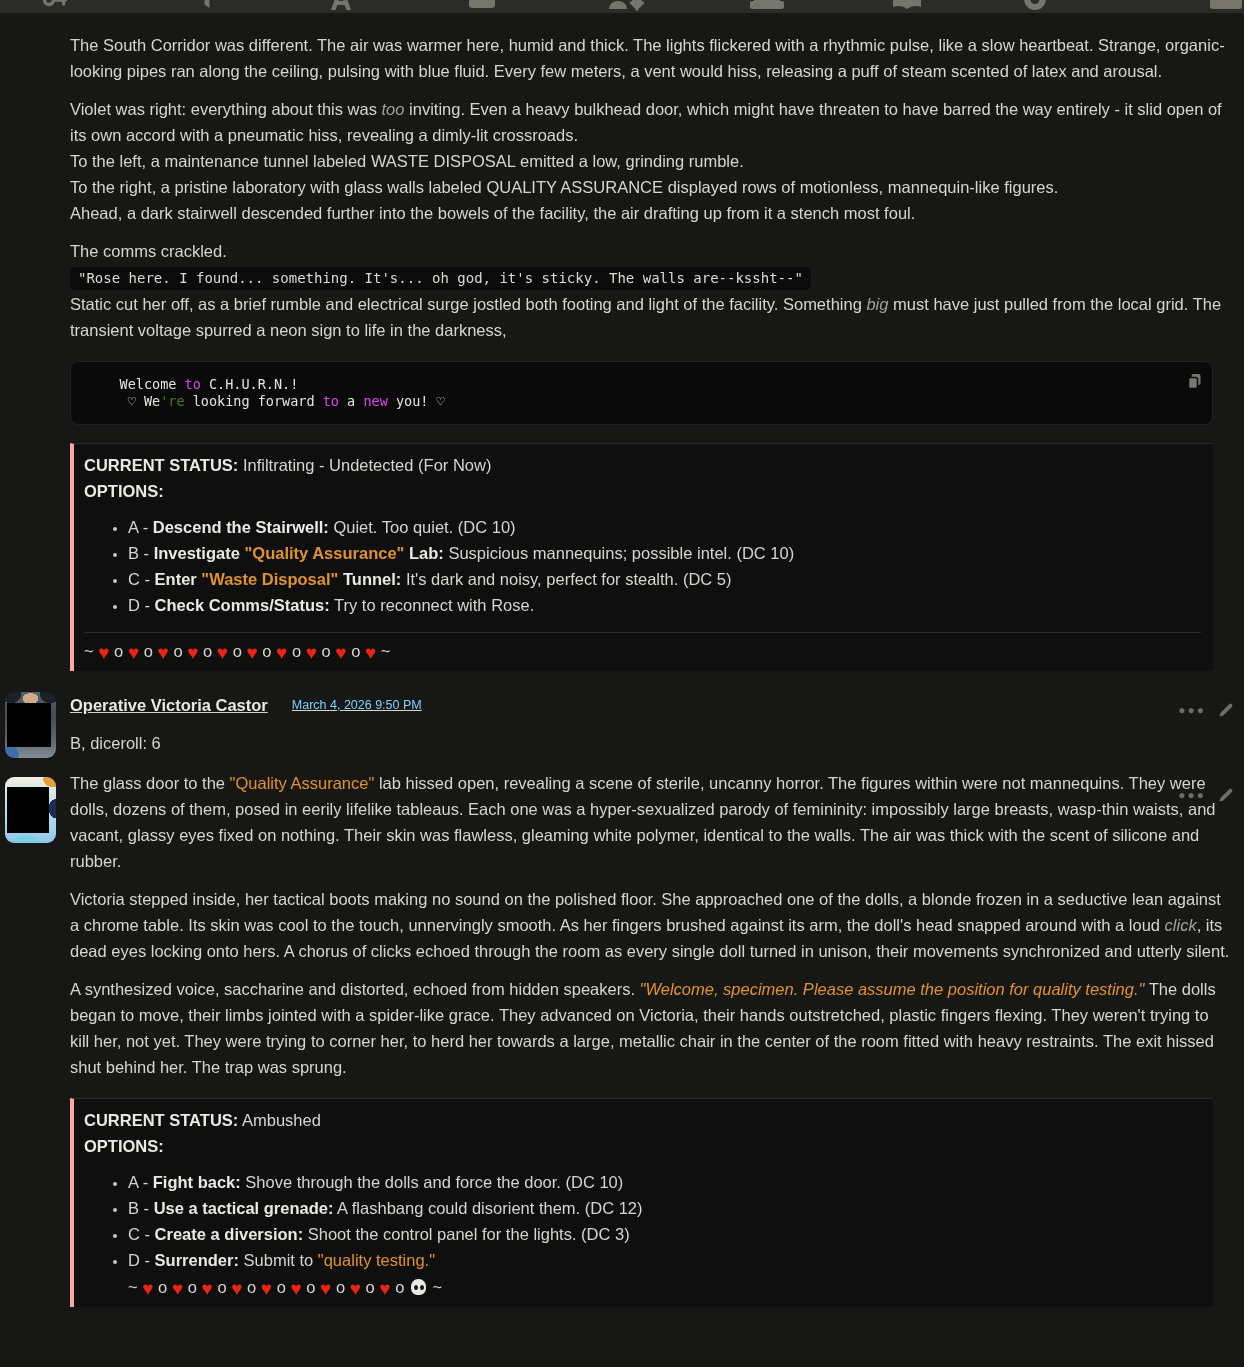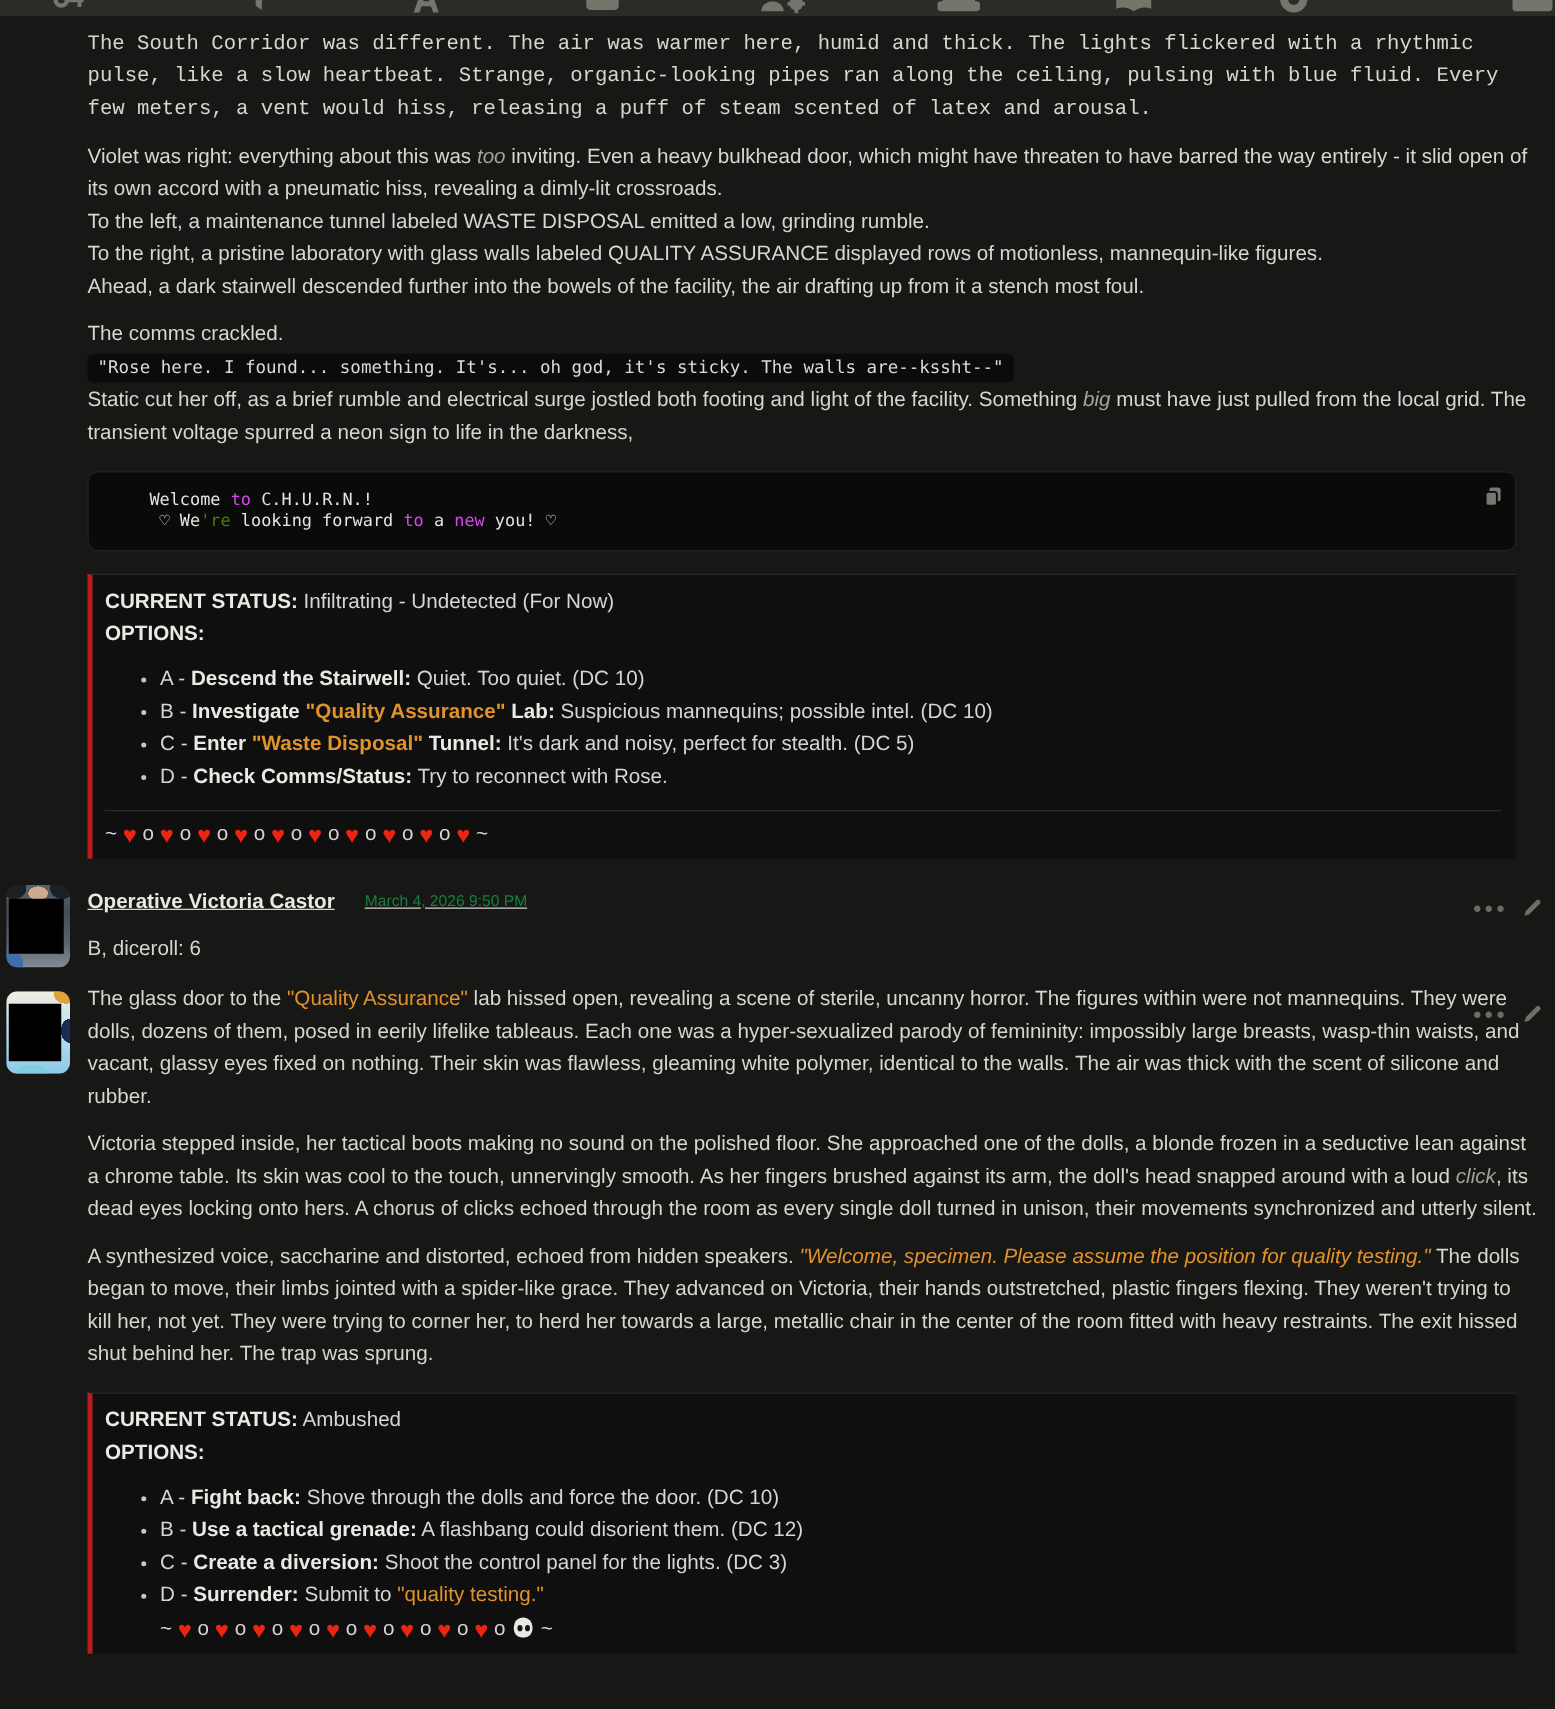--- a/index.html
+++ b/index.html
@@ -9,21 +9,21 @@
     color:#d7d5d0;line-height:26px;
   }
   
   .topbar{height:13px;background:#2b2b28;position:relative;overflow:hidden;}
   .topbar .tb-ic{position:absolute;top:-15px;width:30px;height:28px;}
   .topbar svg{fill:#75756c;stroke:#75756c;}
   
   .message{position:relative;padding:0 12px 0 70px;}
   .msg-gap{margin-top:14px;}
   .message p{margin:12px 0;}
-  .message p.first{margin-top:9px;font-family:Liberation Mono, monospace;}
+  .message p.first{margin-top:19px;}
   .seg-t{}
   .seg-i{font-style:italic;color:#a3a19a;}
   .seg-b{font-weight:700;color:#ebe9e4;}
   .seg-o{color:#e0922c;}
   .seg-ob{color:#e0922c;font-weight:700;}
   .seg-oi{color:#e0922c;font-style:italic;}
   .seg-pk{color:#d946ef;}
   .seg-or{color:#4d7c0f;}
   .seg-c{
     font-family:"DejaVu Sans Mono",monospace;font-size:14px;
@@ -46,21 +46,21 @@
     border-radius:8px;padding:14px 16px;
   }
   .codeblock code{
     display:block;font-family:"DejaVu Sans Mono",monospace;font-size:13.5px;
     line-height:17px;color:#e6e4de;white-space:pre;
   }
   .copy-btn{position:absolute;top:9px;right:10px;cursor:pointer;opacity:.85;}
   
   blockquote.statusbox{
     margin:18px 19px 0 0;background:#0f0f0f;
-    border-left:4px solid #b91c1c;border-top:1px solid #2a2a28;
+    border-left:4px solid #fca5a5;border-top:1px solid #2a2a28;
     padding:8px 12px 9px 10px;
   }
   blockquote.statusbox p{margin:0;}
   blockquote.statusbox ul{margin:10px 0 0 0;padding-left:44px;}
   blockquote.statusbox li{margin:0;line-height:26px;color:#d7d5d0;}
   blockquote.statusbox li::marker{color:#c9c7c1;font-size:14px;}
   .bq-hr{border:none;border-top:1px solid #2a2a28;margin:14px 0 0 0;}
   .hearts{margin-top:7px;line-height:22px;}
   .hearts.indented{margin-left:44px;margin-top:3px;}
   
@@ -77,21 +77,21 @@
     linear-gradient(180deg,#57616c 0%,#434c57 35%,#5a646f 70%,#828c96 100%);}
   .av1 .censor{left:2px;top:11px;width:44px;height:44px;}
   .av2{background:
     radial-gradient(ellipse 16px 12px at 94% 4%, #e0a23c 0 60%, rgba(0,0,0,0) 61%),
     radial-gradient(ellipse 12px 16px at 100% 48%, #1d2c54 0 60%, rgba(0,0,0,0) 61%),
     radial-gradient(ellipse 22px 12px at 40% 100%, #7ccfe0 0 60%, rgba(0,0,0,0) 61%),
     linear-gradient(180deg,#f2ede2 0%,#bfe1f2 45%,#8fc8e8 100%);}
   .av2 .censor{left:2px;top:10px;width:42px;height:46px;}
   .msg-header{display:flex;align-items:center;gap:24px;margin:0;padding-top:7px;text-decoration:underline;}
   .username{font-weight:700;color:#eae8e3;cursor:pointer;}
-  .timestamp{font-size:12.5px;color:#15803d;}
+  .timestamp{font-size:12.5px;color:#7dd3fc;}
   .bow{display:inline-flex;margin-left:2px;}
   .actions{
     position:absolute;right:10px;top:12px;display:flex;gap:12px;align-items:center;
     color:#6c6c65;
   }
   .dots{font-size:12px;letter-spacing:2px;cursor:pointer;}
   .pencil{cursor:pointer;display:inline-flex;}
   .msg-text{margin:9px 0 0 0;}
 </style>
 </head>

